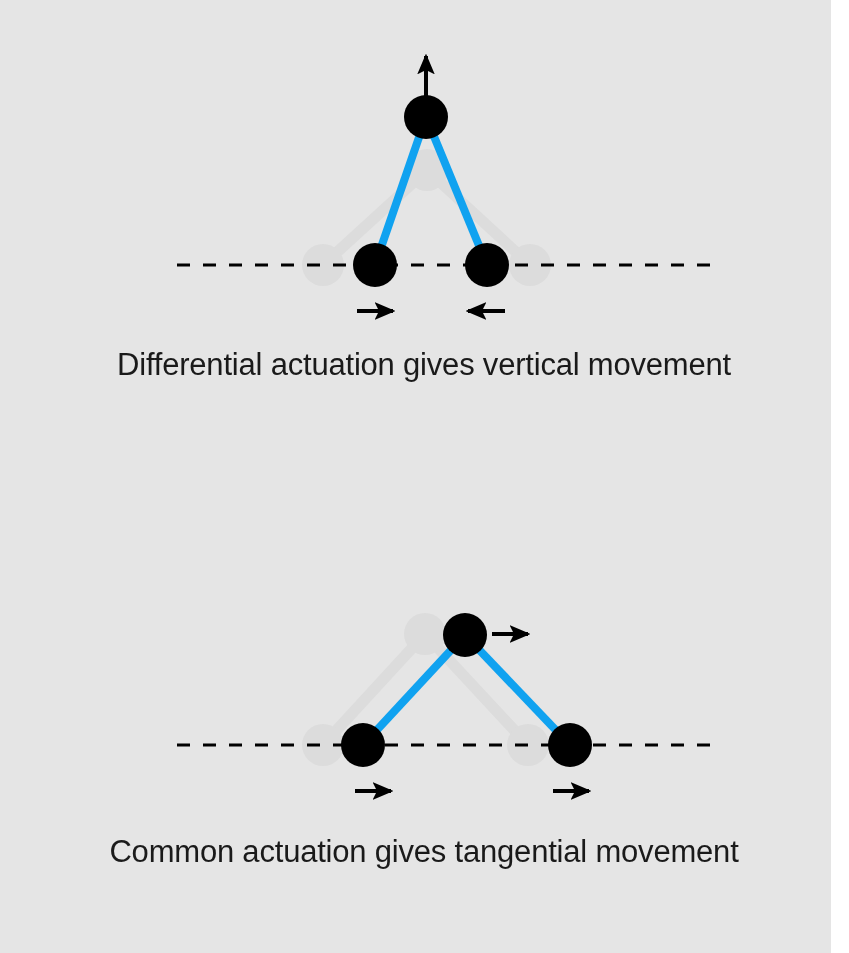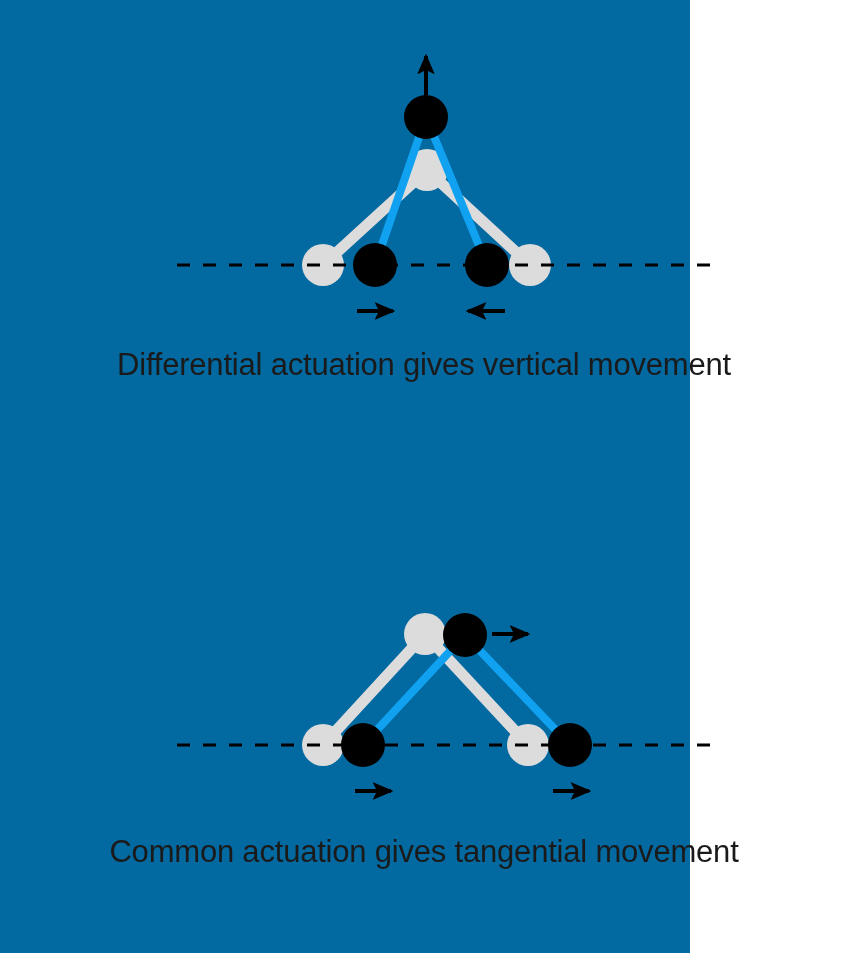--- a/index.html
+++ b/index.html
@@ -8,23 +8,23 @@
     background: #ffffff;
   }
   body {
     width: 849px;
     height: 953px;
     font-family: "Liberation Sans", sans-serif;
     overflow: hidden;
   }
   #stage {
     position: relative;
-    width: 690px;
+    width: 831px;
     height: 953px;
-    background: #0369a1;
+    background: #e5e5e5;
   }
   svg.figure {
     display: block;
     position: absolute;
     left: 0;
     top: 0;
   }
   .caption-text {
     font-family: "Liberation Sans Narrow", "Liberation Sans", sans-serif;
     font-size: 31px;

